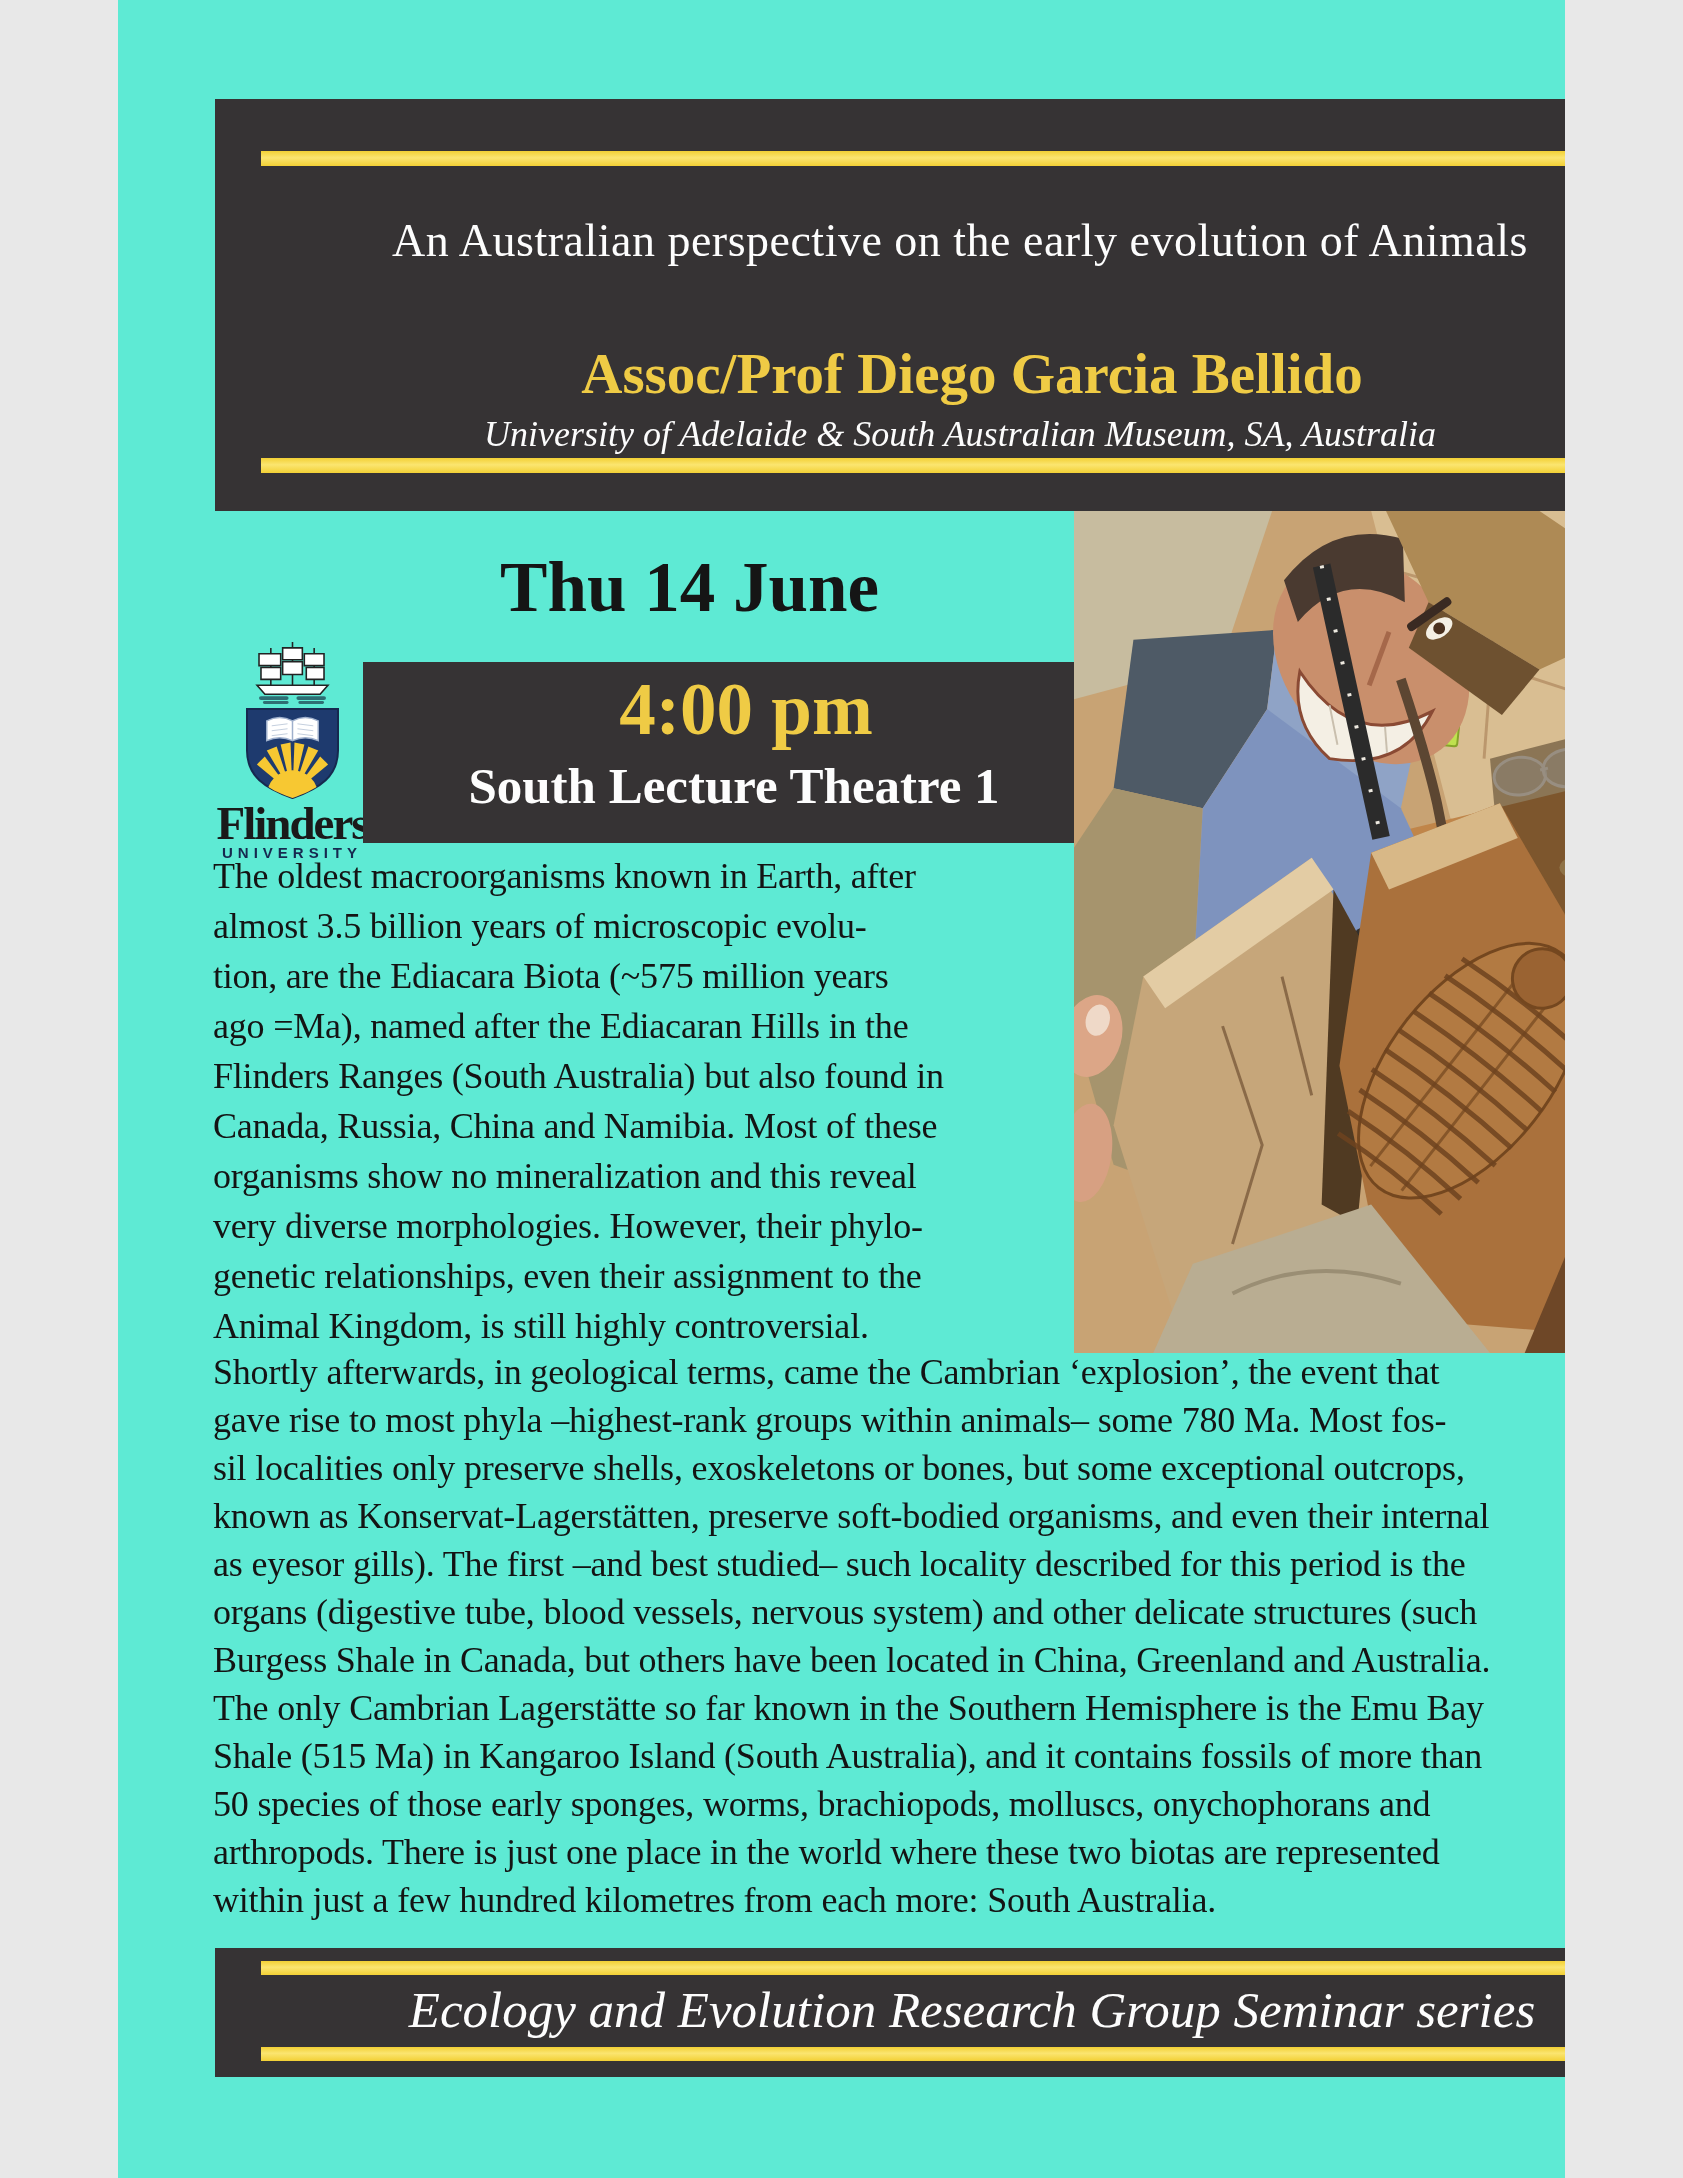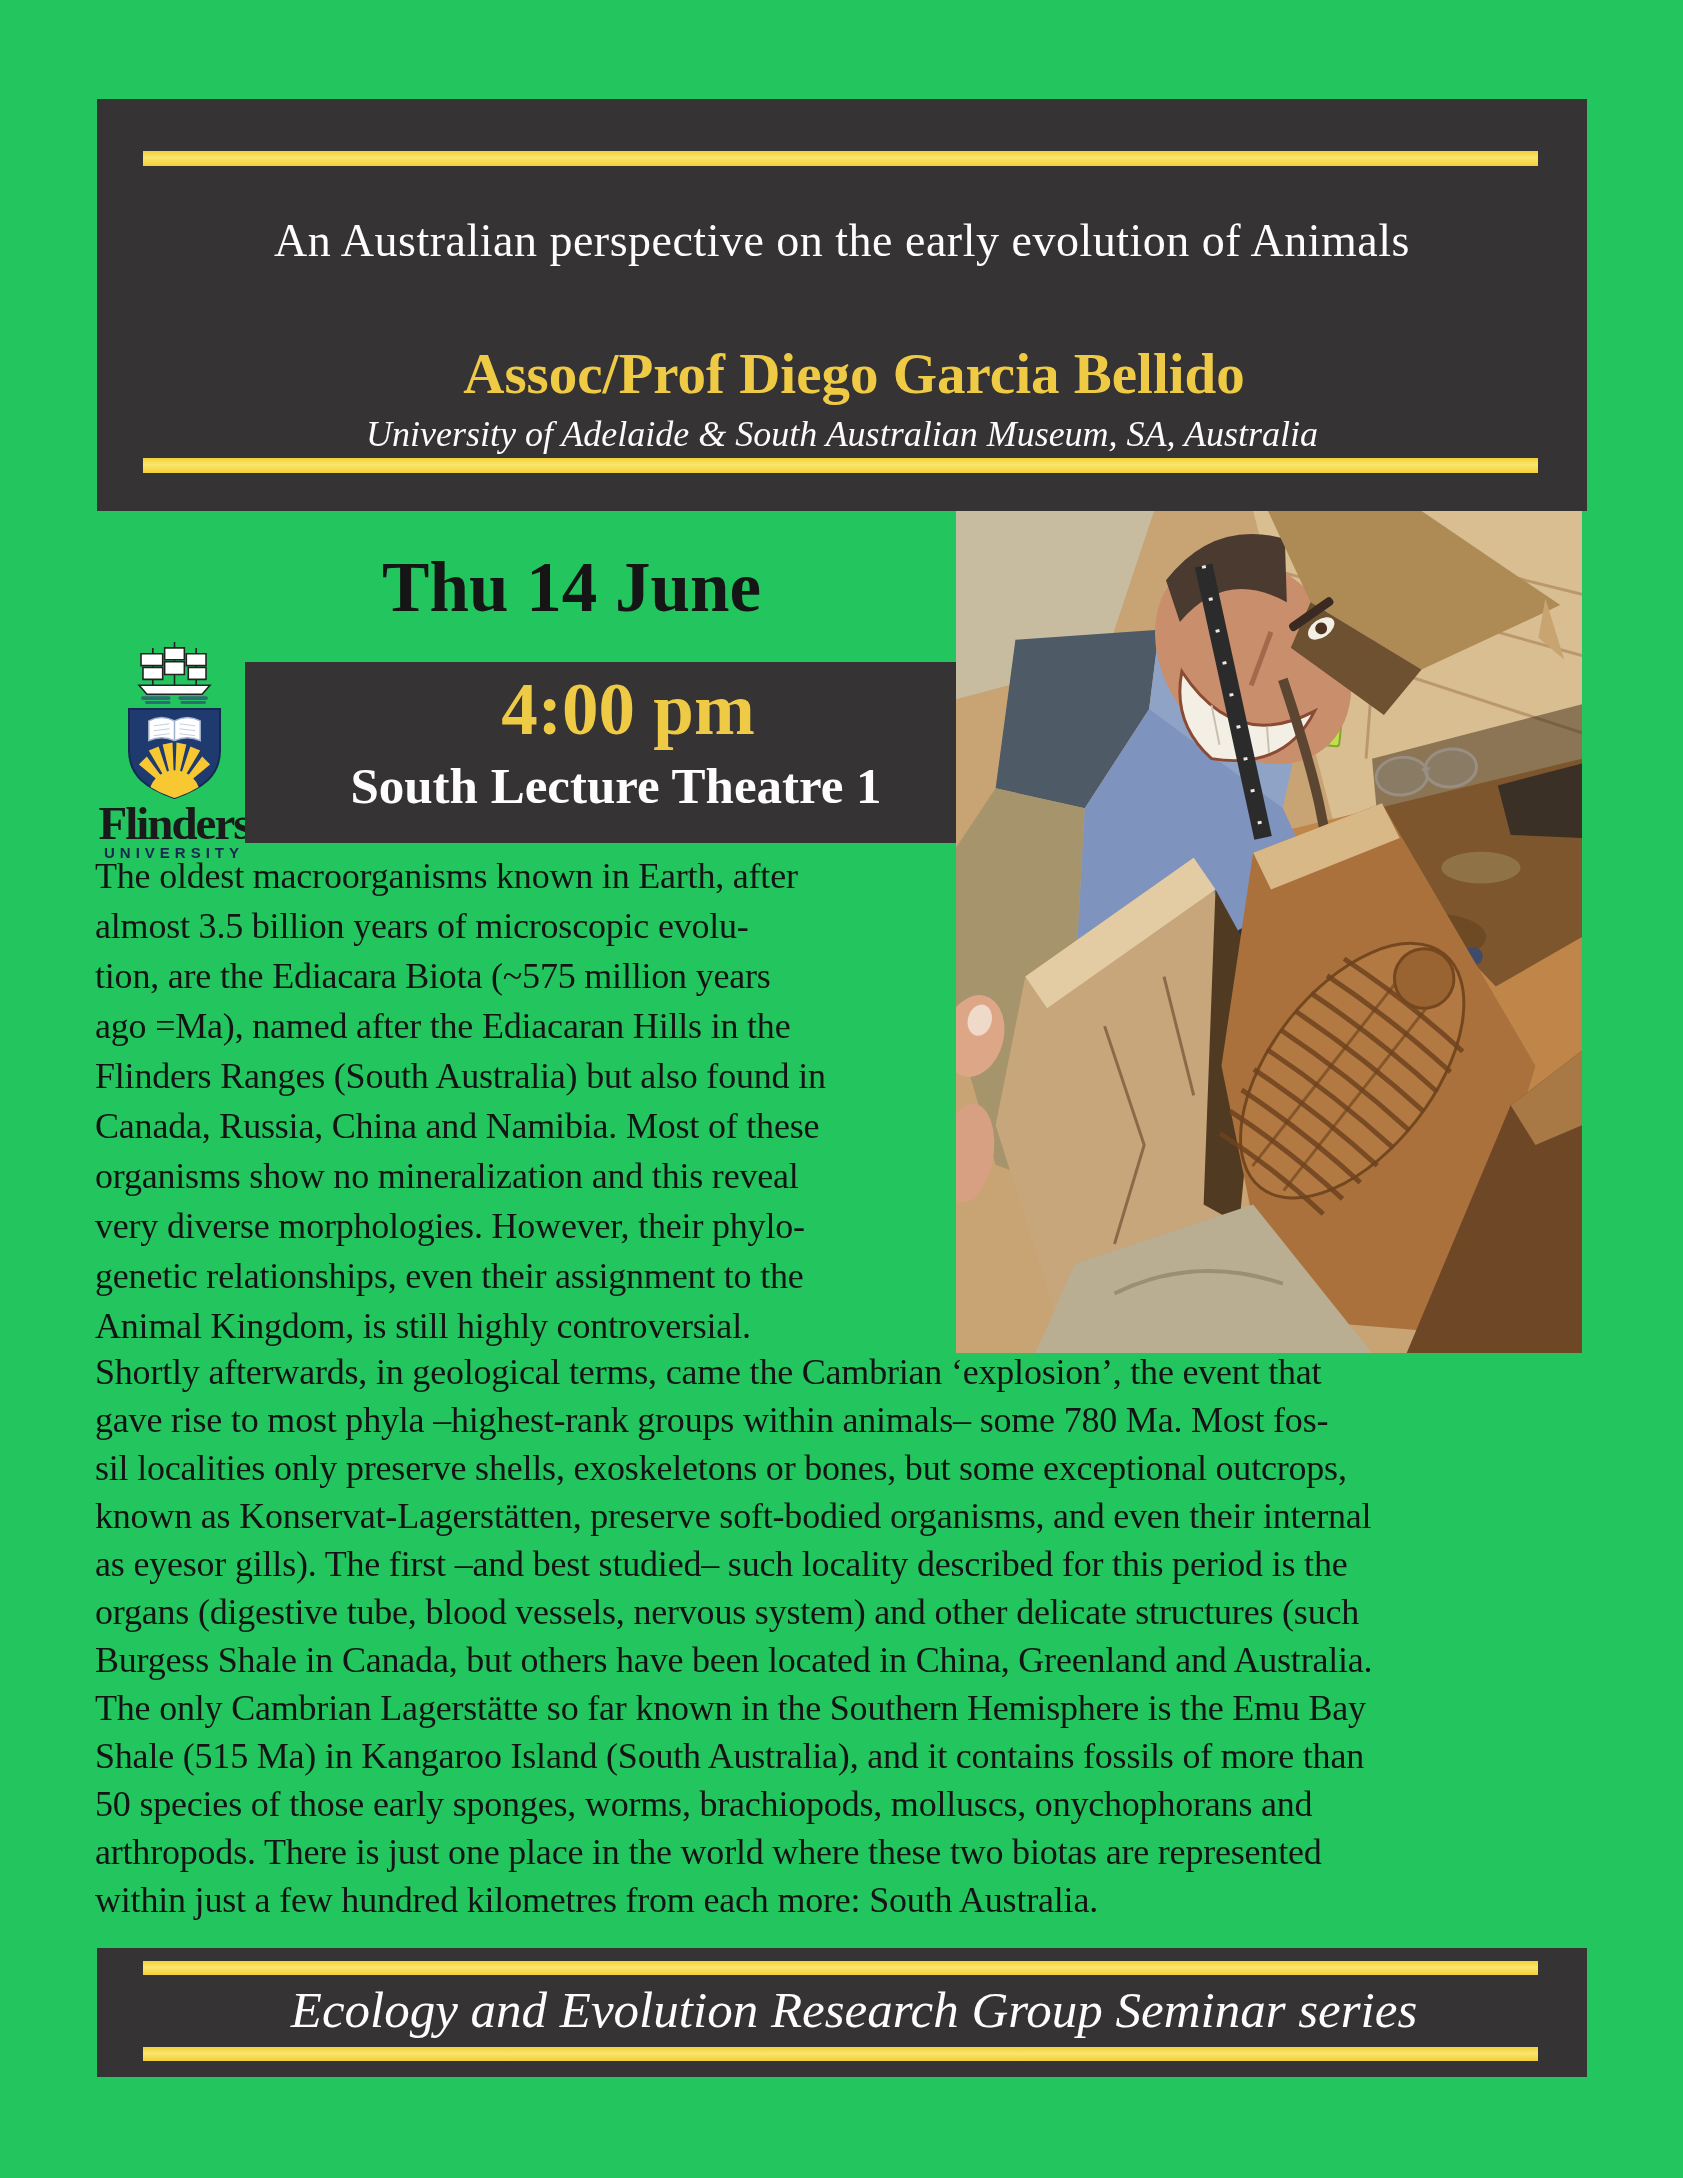--- a/index.html
+++ b/index.html
@@ -1,16 +1,16 @@
 <!DOCTYPE html>
 <html style="--dark: #363334; --gold: #f5d53c; --gold-text: #efcb45; --navy: #1e3a6e; --sun: #f7c832; --ink: #141414;"><head>
 <meta charset="utf-8">
 <style>
   html,body{margin:0;padding:0;background:#e8e8e8;}
-  .page{position:relative;width:1683px;height:2178px;background:#22c55e;overflow:hidden;
+  .page{position:relative;width:1447px;height:2178px;background:#5eead4;overflow:hidden;
         font-family:"Liberation Serif", serif;color:var(--ink);margin:0 auto;}
   .darkbox{position:absolute;background:var(--dark);}
   .goldbar{position:absolute;background:linear-gradient(to bottom,#f2d035,#fbe570 45%,#f2d035);}
   
   .hdr-title{position:absolute;left:0;top:113px;width:100%;text-align:center;
              font-size:46px;line-height:57px;color:#fdfdfd;letter-spacing:0.5px;white-space:nowrap;}
   .hdr-speaker{position:absolute;left:12px;top:240px;width:100%;text-align:center;
                font-size:57px;line-height:69px;font-weight:bold;color:var(--gold-text);white-space:nowrap;}
   .hdr-affil{position:absolute;left:0;top:313px;width:100%;text-align:center;
              font-style:italic;font-size:36px;line-height:44px;color:#fcfcfc;white-space:nowrap;}

